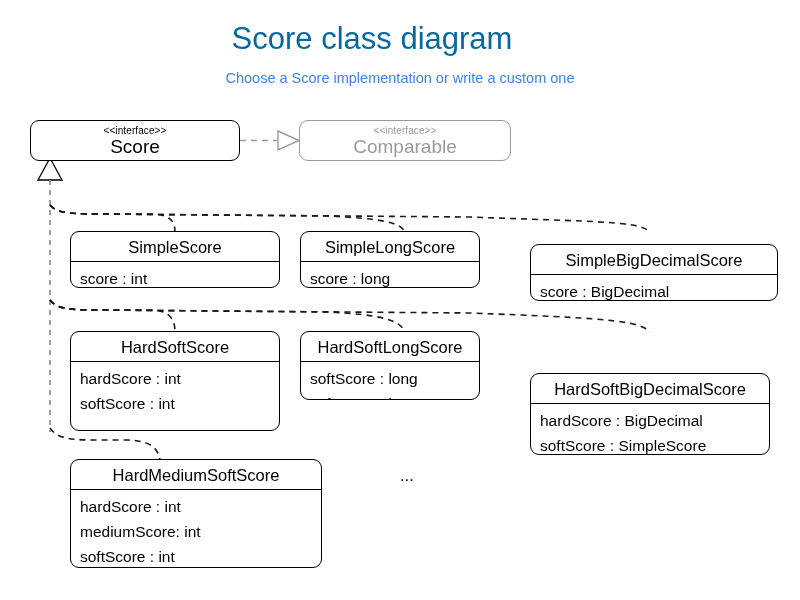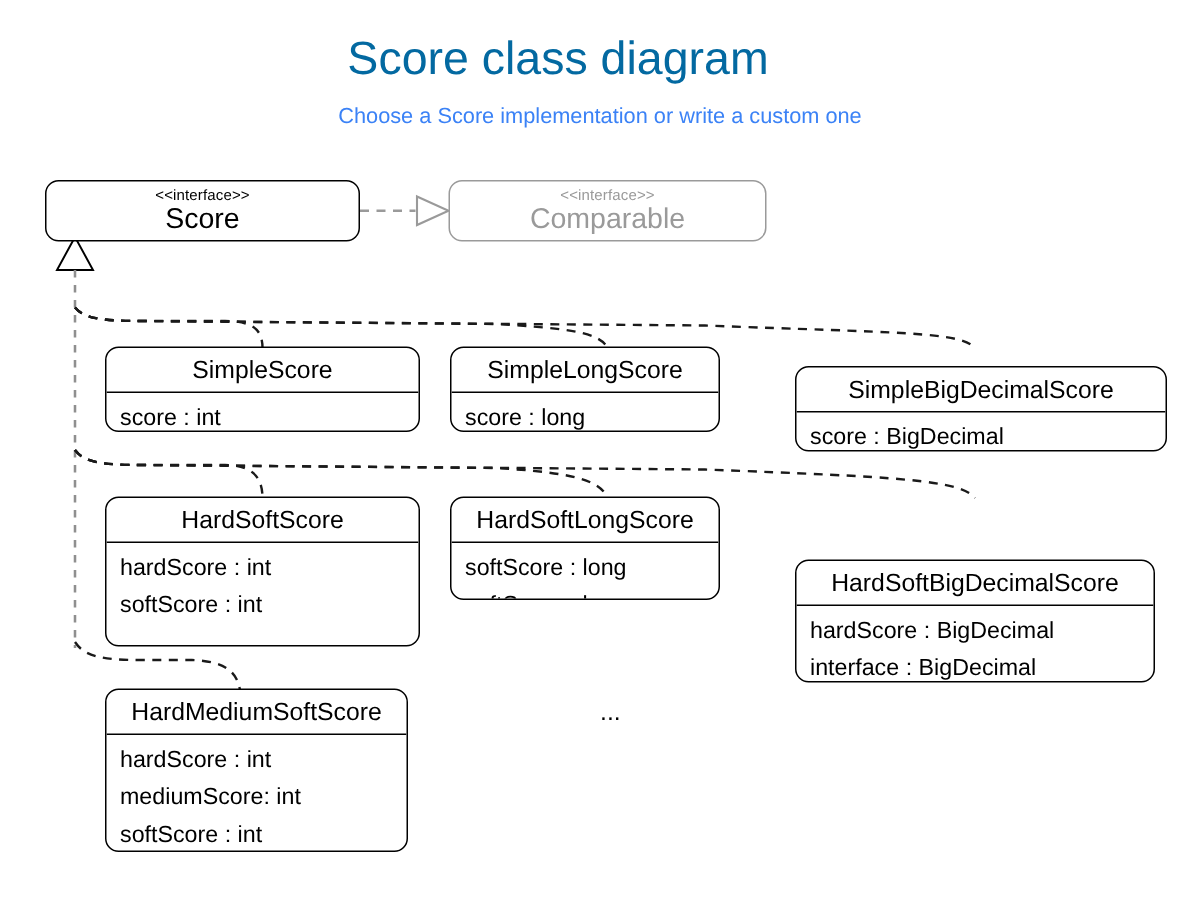--- a/index.html
+++ b/index.html
@@ -201,25 +201,25 @@
     <div class="class-attrs">
       <div class="class-attr">softScore : long</div>
       <div class="class-attr">softScore : long</div>
     </div>
   </div>
 
   <div class="class-box" style="left:530px; top:331px; width:240px; height:82px;margin-top:42px;">
     <div class="class-title">HardSoftBigDecimalScore</div>
     <div class="class-attrs">
       <div class="class-attr">hardScore : BigDecimal</div>
-      <div class="class-attr">interface : BigDecimal</div>
-    </div>
-  </div>
-
-  <div class="class-box" style="left:70px; top:459px; width:202px; height:109px;">
+      <div class="class-attr">softScore : SimpleScore</div>
+    </div>
+  </div>
+
+  <div class="class-box" style="left:70px; top:459px; width:252px; height:109px;">
     <div class="class-title">HardMediumSoftScore</div>
     <div class="class-attrs">
       <div class="class-attr">hardScore : int</div>
       <div class="class-attr">mediumScore: int</div>
       <div class="class-attr">softScore : int</div>
     </div>
   </div>
 
   <div class="ellipsis-marker" style="left:400px; top:465px;">...</div>
 

